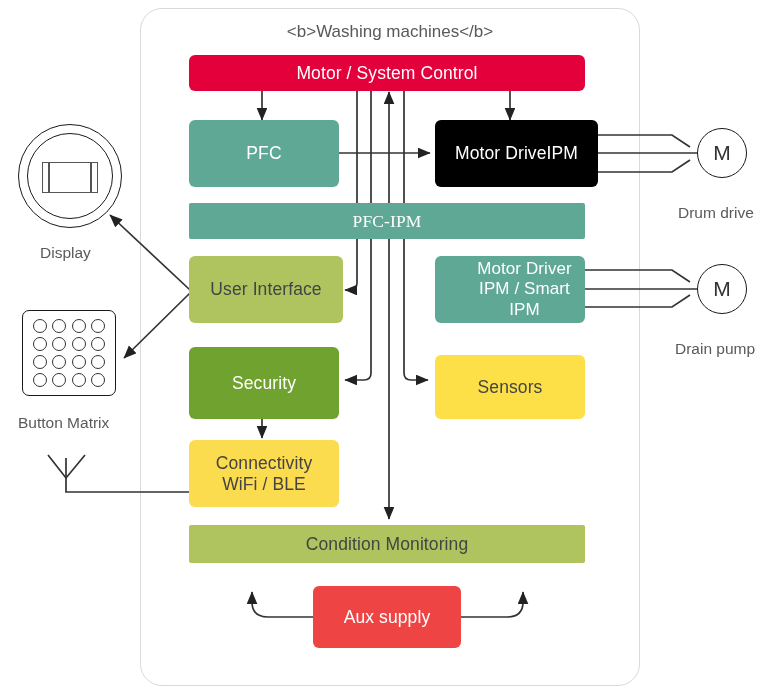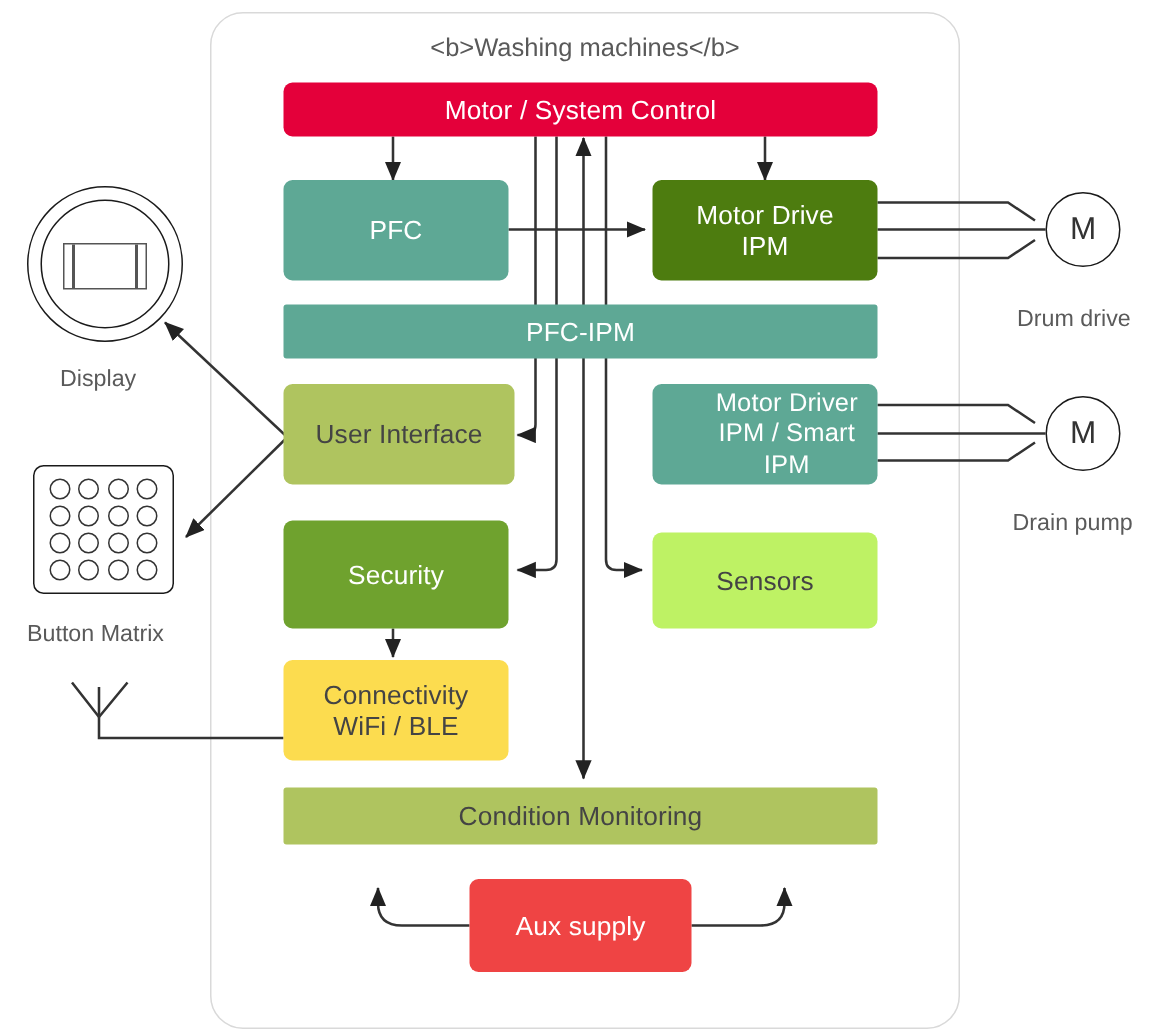--- a/index.html
+++ b/index.html
@@ -178,43 +178,43 @@
   </svg>
 
   <div class="block" style="left:189px; top:55px; width:396px; height:36px; background:#E4003A; color:#fff;">
     <span>Motor / System Control</span>
   </div>
 
   <div class="block" style="left:189px; top:120px; width:150px; height:67px; background:#5EA895; color:#fff;">
     <span>PFC</span>
   </div>
 
-  <div class="block" style="left:435px; top:120px; width:150px; height:67px; background:#4d7c0f; color:#fff; flex-direction:column;">
+  <div class="block" style="left:435px; top:120px; width:163px; height:67px; background:#000000; color:#fff; flex-direction:row;">
     <span>Motor Drive</span>
     <span>IPM</span>
   </div>
 
-  <div class="block sq" style="left:189px; top:203px; width:396px; height:36px; background:#5EA895; color:#fff;">
+  <div class="block sq" style="left:189px; top:203px; width:396px; height:36px; background:#5EA895; color:#fff;font-family:Liberation Serif, serif;">
     <span>PFC-IPM</span>
   </div>
 
   <div class="block" style="left:189px; top:256px; width:154px; height:67px; background:#AFC45F; color:#444;">
     <span>User Interface</span>
   </div>
 
   <div class="block" style="left:435px; top:256px; width:150px; height:67px; background:#5EA895; color:#fff; flex-direction:column; font-size:17px;padding-left:29px;">
     <span>Motor Driver</span>
     <span>IPM / Smart IPM</span>
   </div>
 
   <div class="block" style="left:189px; top:347px; width:150px; height:72px; background:#6FA22E; color:#fff;">
     <span>Security</span>
   </div>
 
-  <div class="block" style="left:435px; top:355px; width:150px; height:64px; background:#bef264; color:#444;">
+  <div class="block" style="left:435px; top:355px; width:150px; height:64px; background:#fde047; color:#444;">
     <span>Sensors</span>
   </div>
 
   <div class="block" style="left:189px; top:440px; width:150px; height:67px; background:#FCDC4F; color:#444; flex-direction:column;">
     <span>Connectivity</span>
     <span>WiFi / BLE</span>
   </div>
 
   <div class="block sq" style="left:189px; top:525px; width:396px; height:38px; background:#AFC45F; color:#444;">
     <span>Condition Monitoring</span>

